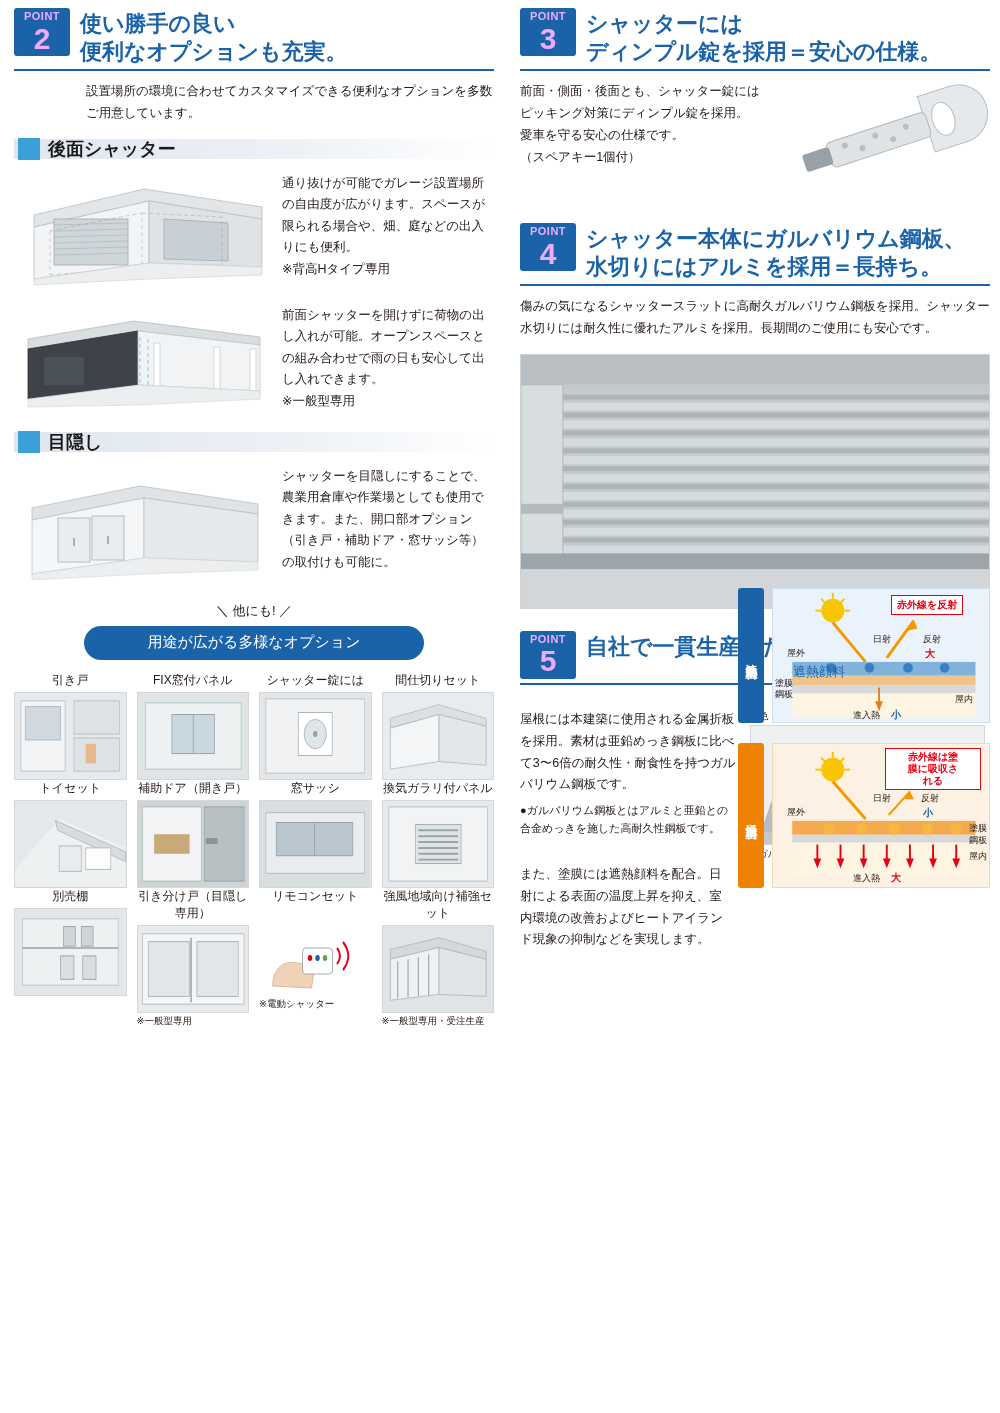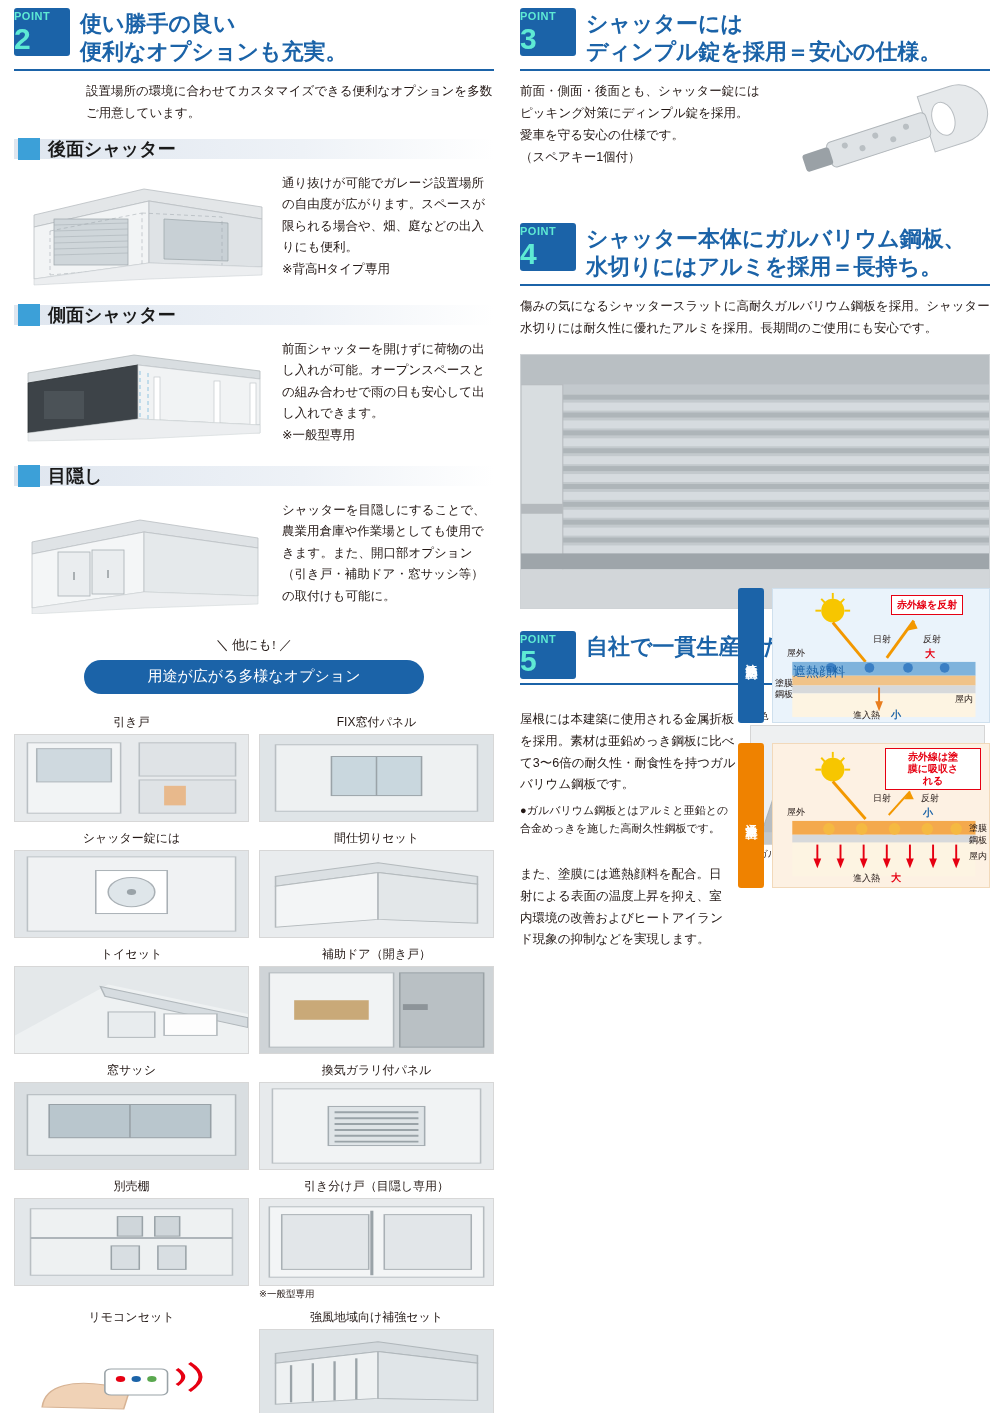--- a/index.html
+++ b/index.html
@@ -11,22 +11,22 @@
     position: relative;
     overflow: hidden;
   }
   .page { position: relative; width: 1000px; height: 1413px; }
   .col-left { position: absolute; left: 14px; top: 8px; width: 480px; }
   .col-right { position: absolute; left: 520px; top: 8px; width: 470px; }
 
   
   .point-head { display: flex; align-items: flex-start; gap: 10px; }
   .point-badge {
-    width: 56px; min-width: 56px; background: #1b63a8; color: #5eead4;
-    border-radius: 3px; padding: 3px 0 2px;
+    width: 56px; min-width: 56px; background: #1b63a8; color: #f0abfc;
+    text-align: center; border-radius: 3px; padding: 3px 0 2px;
     line-height: 1.05;
   }
   .point-badge .p-word { font-size: 11px; letter-spacing: 0.5px; display:block; font-weight: bold;}
   .point-badge .p-num { font-size: 30px; font-weight: bold; display:block; }
   .point-title {
     font-size: 22px; font-weight: bold; color: #1b63a8; line-height: 1.25;
     padding-top: 2px;
     flex: 1;
   }
   .point-title .line2 { display: block; }
@@ -43,28 +43,28 @@
     height: 20px; margin-top: 14px;
   }
   .sub-head .mark { width: 22px; height: 22px; background: #3ca0d8; margin-left: 4px; }
   .sub-head .txt { font-size: 18px; font-weight: bold; color: #1a1a1a; }
 
   .ill-row { display: flex; gap: 10px; margin-top: 8px; }
   .ill-box { position: relative; }
   .ill-text { font-size: 12.5px; line-height: 1.72; flex: 1; padding-top: 6px; }
 
   
-  .more-label { text-align: center; font-size: 13px; margin-top: 18px; color: #231815; font-family: Liberation Serif, serif; }
+  .more-label { text-align: center; font-size: 13px; margin-top: 18px; color: #231815; }
   .opt-banner {
     margin: 6px auto 0; width: 340px; height: 34px; background: #1b63a8;
     border-radius: 17px; color: #fff; font-size: 15px; font-weight: normal;
     display: flex; align-items: center; justify-content: center;
   }
 
-  .opt-grid { display: grid; grid-template-columns: repeat(2, 1fr); gap: 8px 10px; margin-top: 20px; }
+  .opt-grid { display: grid; grid-template-columns: repeat(4, 1fr); gap: 0 10px; margin-top: 12px; }
   .opt-cell { width: 100%; }
   .opt-cap { font-size: 12px; text-align: center; margin-bottom: 3px; }
   .opt-img { width: 100%; height: 88px; border: 1px solid #d7d7d7; background: #e9ecef; position: relative; overflow: hidden; }
   .opt-note { font-size: 9.5px; margin-top: 2px; }
 
   
   .key-photo { width: 210px; height: 120px; position: relative; }
   .shutter-photo { width: 100%; height: 255px; margin-top: 14px; position: relative; overflow: hidden; border: 1px solid #cfd3d6; }
   .roof-photo { width: 235px; height: 120px; position: relative; border: 1px solid #d5d5d5; overflow: hidden; background: #eceff1; }
   .roof-cap { font-size: 10px; margin-bottom: 2px; }
@@ -132,24 +132,20 @@
           </g>
           <polygon points="20,112 135,96 248,100 248,108 136,112 20,118" fill="#eceef0" stroke="#cdd2d5" stroke-width="0.6"></polygon>
         </svg>
       </div>
       <div class="ill-text">
         <span>通り抜けが可能でガレージ設置場所の自由度が広がります。スペースが限られる場合や、畑、庭などの出入りにも便利。</span><br>
         <span>※背高Hタイプ専用</span>
       </div>
     </div>
 
-    <div class="sub-head">
-      <span class="mark"></span>
-      <span class="txt">側面シャッター</span>
-    </div>
     <div class="ill-row">
       <div class="ill-box">
         <svg width="258" height="115" viewBox="0 0 258 115">
           <rect x="0" y="0" width="258" height="115" fill="#fff"></rect>
           <polygon points="14,40 120,22 246,38 246,46 124,32 14,50" fill="#d9dee1" stroke="#b4babd" stroke-width="0.8"></polygon>
           <polygon points="14,50 124,32 124,86 14,100" fill="#3d4348" stroke="#2b3034" stroke-width="0.8"></polygon>
           <rect x="30" y="58" width="40" height="28" fill="#4b5257"></rect>
           <polygon points="124,32 246,46 246,92 124,86" fill="#f1f3f4" stroke="#c3c8cb" stroke-width="0.8"></polygon>
           <rect x="140" y="44" width="6" height="50" fill="#ffffff" stroke="#c3c8cb" stroke-width="0.7"></rect>
           <rect x="200" y="48" width="6" height="46" fill="#ffffff" stroke="#c3c8cb" stroke-width="0.7"></rect>

